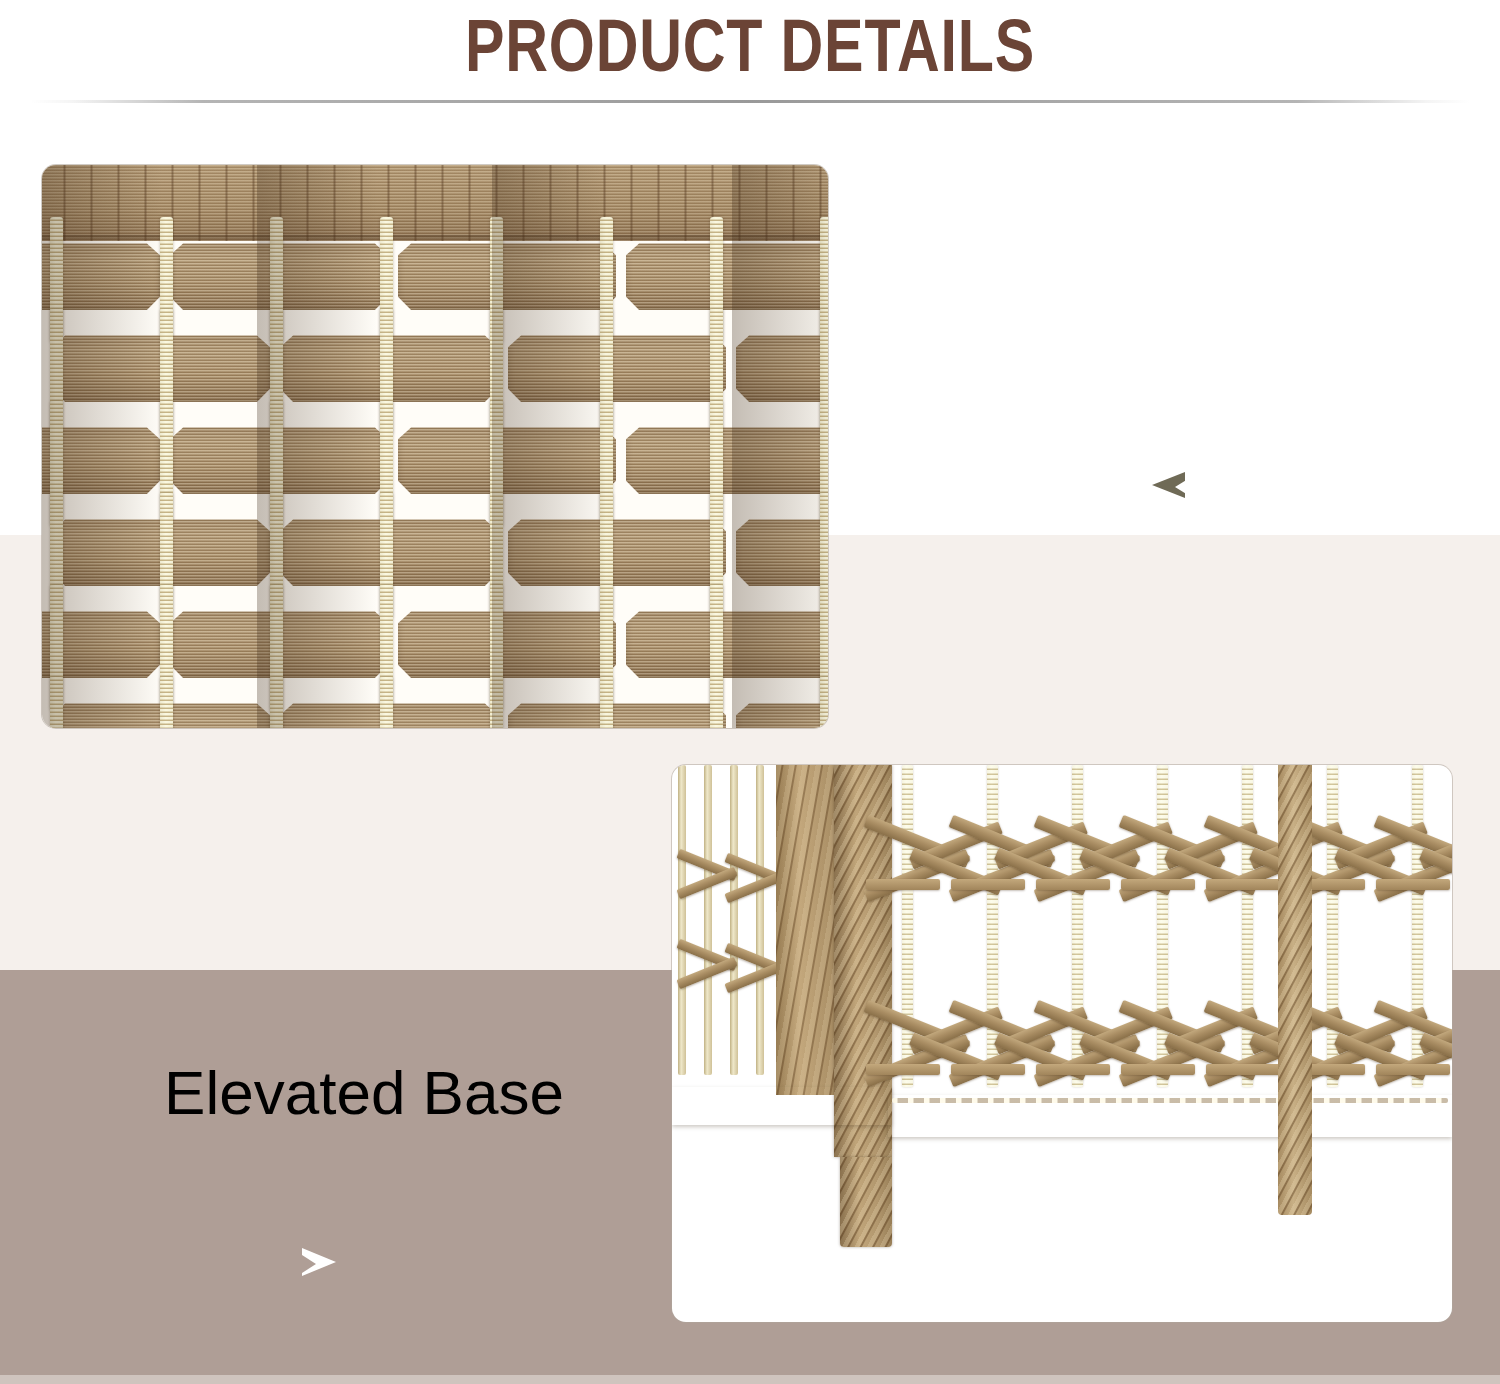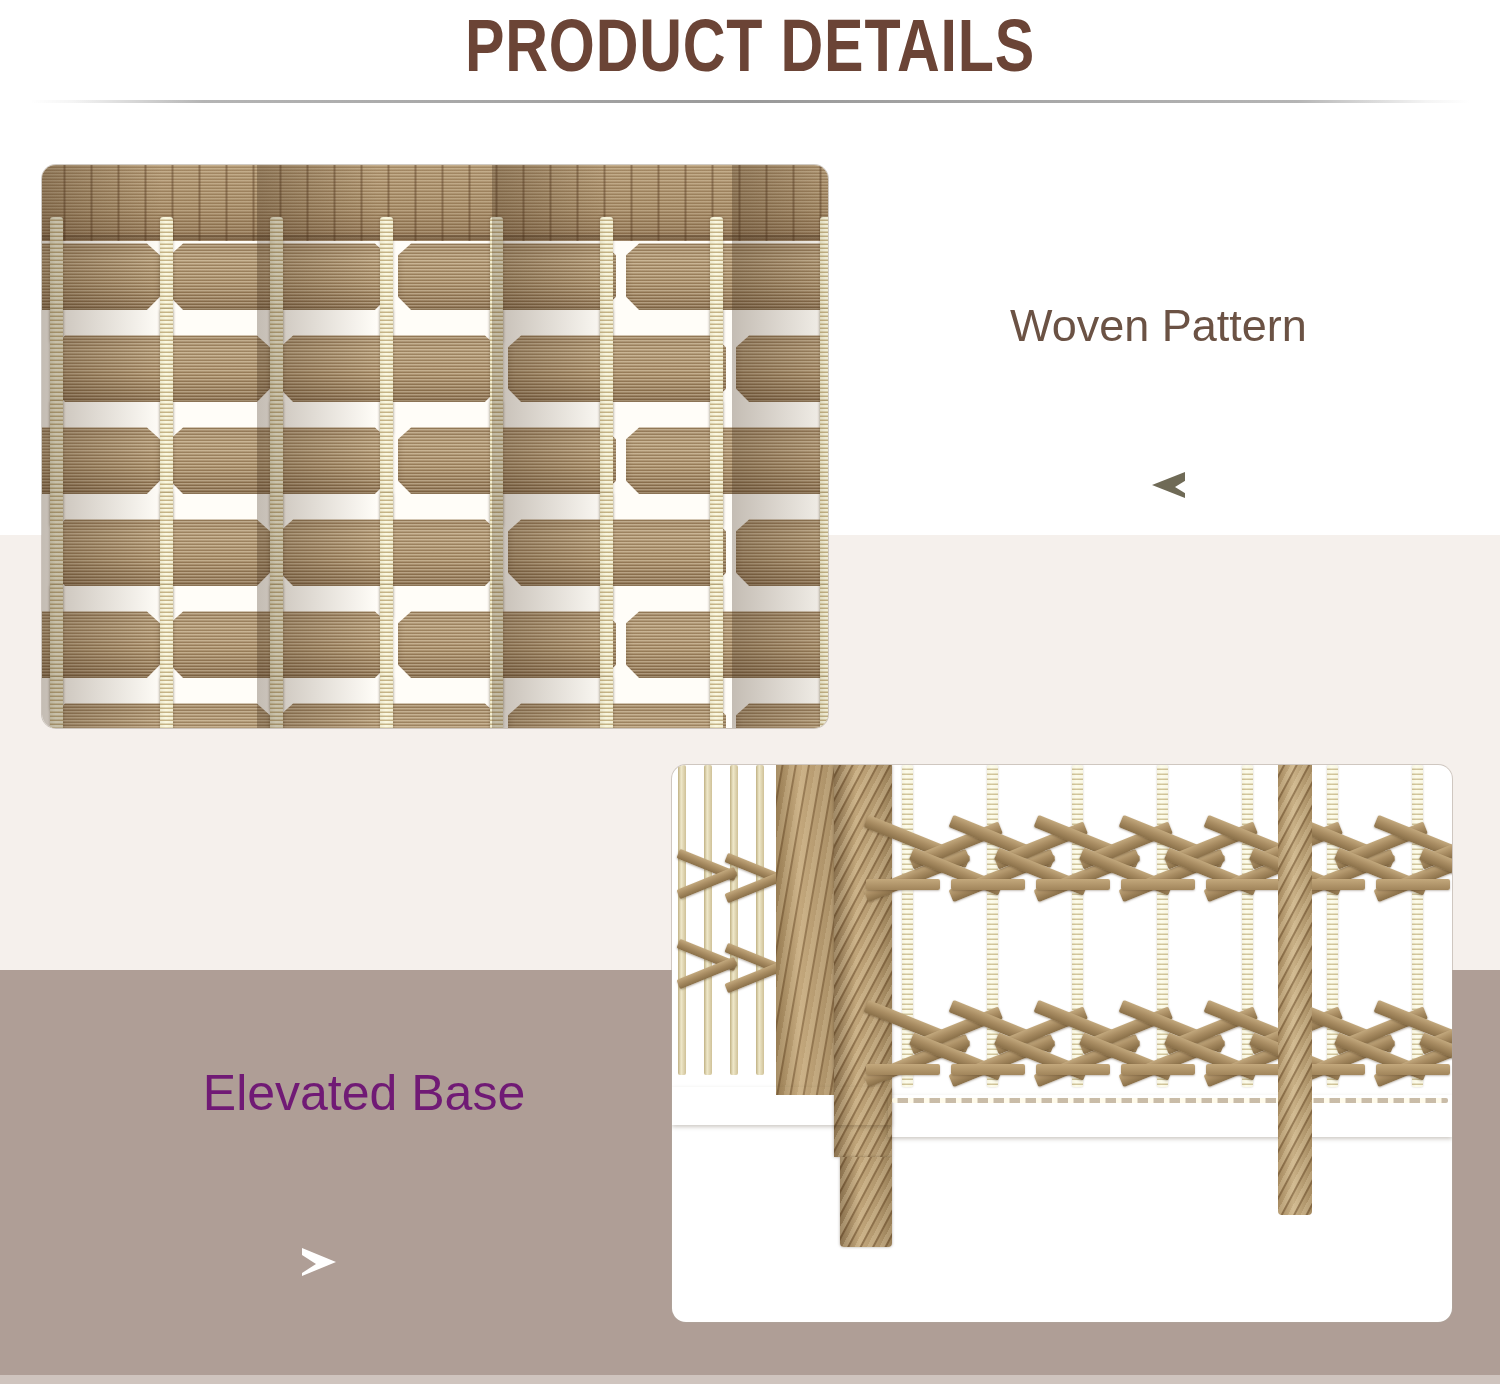--- a/index.html
+++ b/index.html
@@ -222,21 +222,21 @@
     border-bottom:13px solid transparent;
     border-right:33px solid #6f6a56;
   }
   .arrow-left-notch{
     position:absolute;left:1175px;top:479px;width:0;height:0;
     border-top:8px solid transparent;
     border-bottom:8px solid transparent;
     border-right:13px solid #ffffff;
   }
   .elev-block{position:absolute;left:104px;top:1062px;width:520px;text-align:center;}
-  .elev-title{font-size:50px;color:#701a75;line-height:62px;white-space:nowrap;}
+  .elev-title{font-size:62px;color:#000000;line-height:62px;white-space:nowrap;}
   .elev-sub{font-size:40px;color:#f7f4f1;line-height:54px;white-space:nowrap;}
   .arrow-right{
     position:absolute;left:302px;top:1248px;width:0;height:0;
     border-top:14px solid transparent;
     border-bottom:14px solid transparent;
     border-left:34px solid #ffffff;
   }
   .arrow-right-notch{
     position:absolute;left:302px;top:1255px;width:0;height:0;
     border-top:9px solid transparent;
@@ -346,21 +346,20 @@
             <div class="post" style="left: 808px;"></div>
           </div>
         </div>
       <div class="vshadow" style="left:0px;"></div>
       <div class="vshadow" style="left:215px;"></div>
       <div class="vshadow" style="left:450px;"></div>
       <div class="vshadow" style="left:690px;"></div>
     </div>
   </div>
 
-  <div class="woven-label">Woven Pattern</div>
   <div class="arrow-left"></div>
   <div class="arrow-left-notch"></div>
 
   <div class="prod-card">
     <div class="prod-inner" id="prodInner">
         <div class="vpost-side" style="left: 6px; top: 0px; height: 310px;"></div>
         <div class="vpost-side" style="left: 32px; top: 0px; height: 310px;"></div>
         <div class="vpost-side" style="left: 58px; top: 0px; height: 310px;"></div>
         <div class="vpost-side" style="left: 84px; top: 0px; height: 310px;"></div>
         <div class="xbar l" style="left: 4px; top: 95px; width: 62px; height: 10px;"></div>

